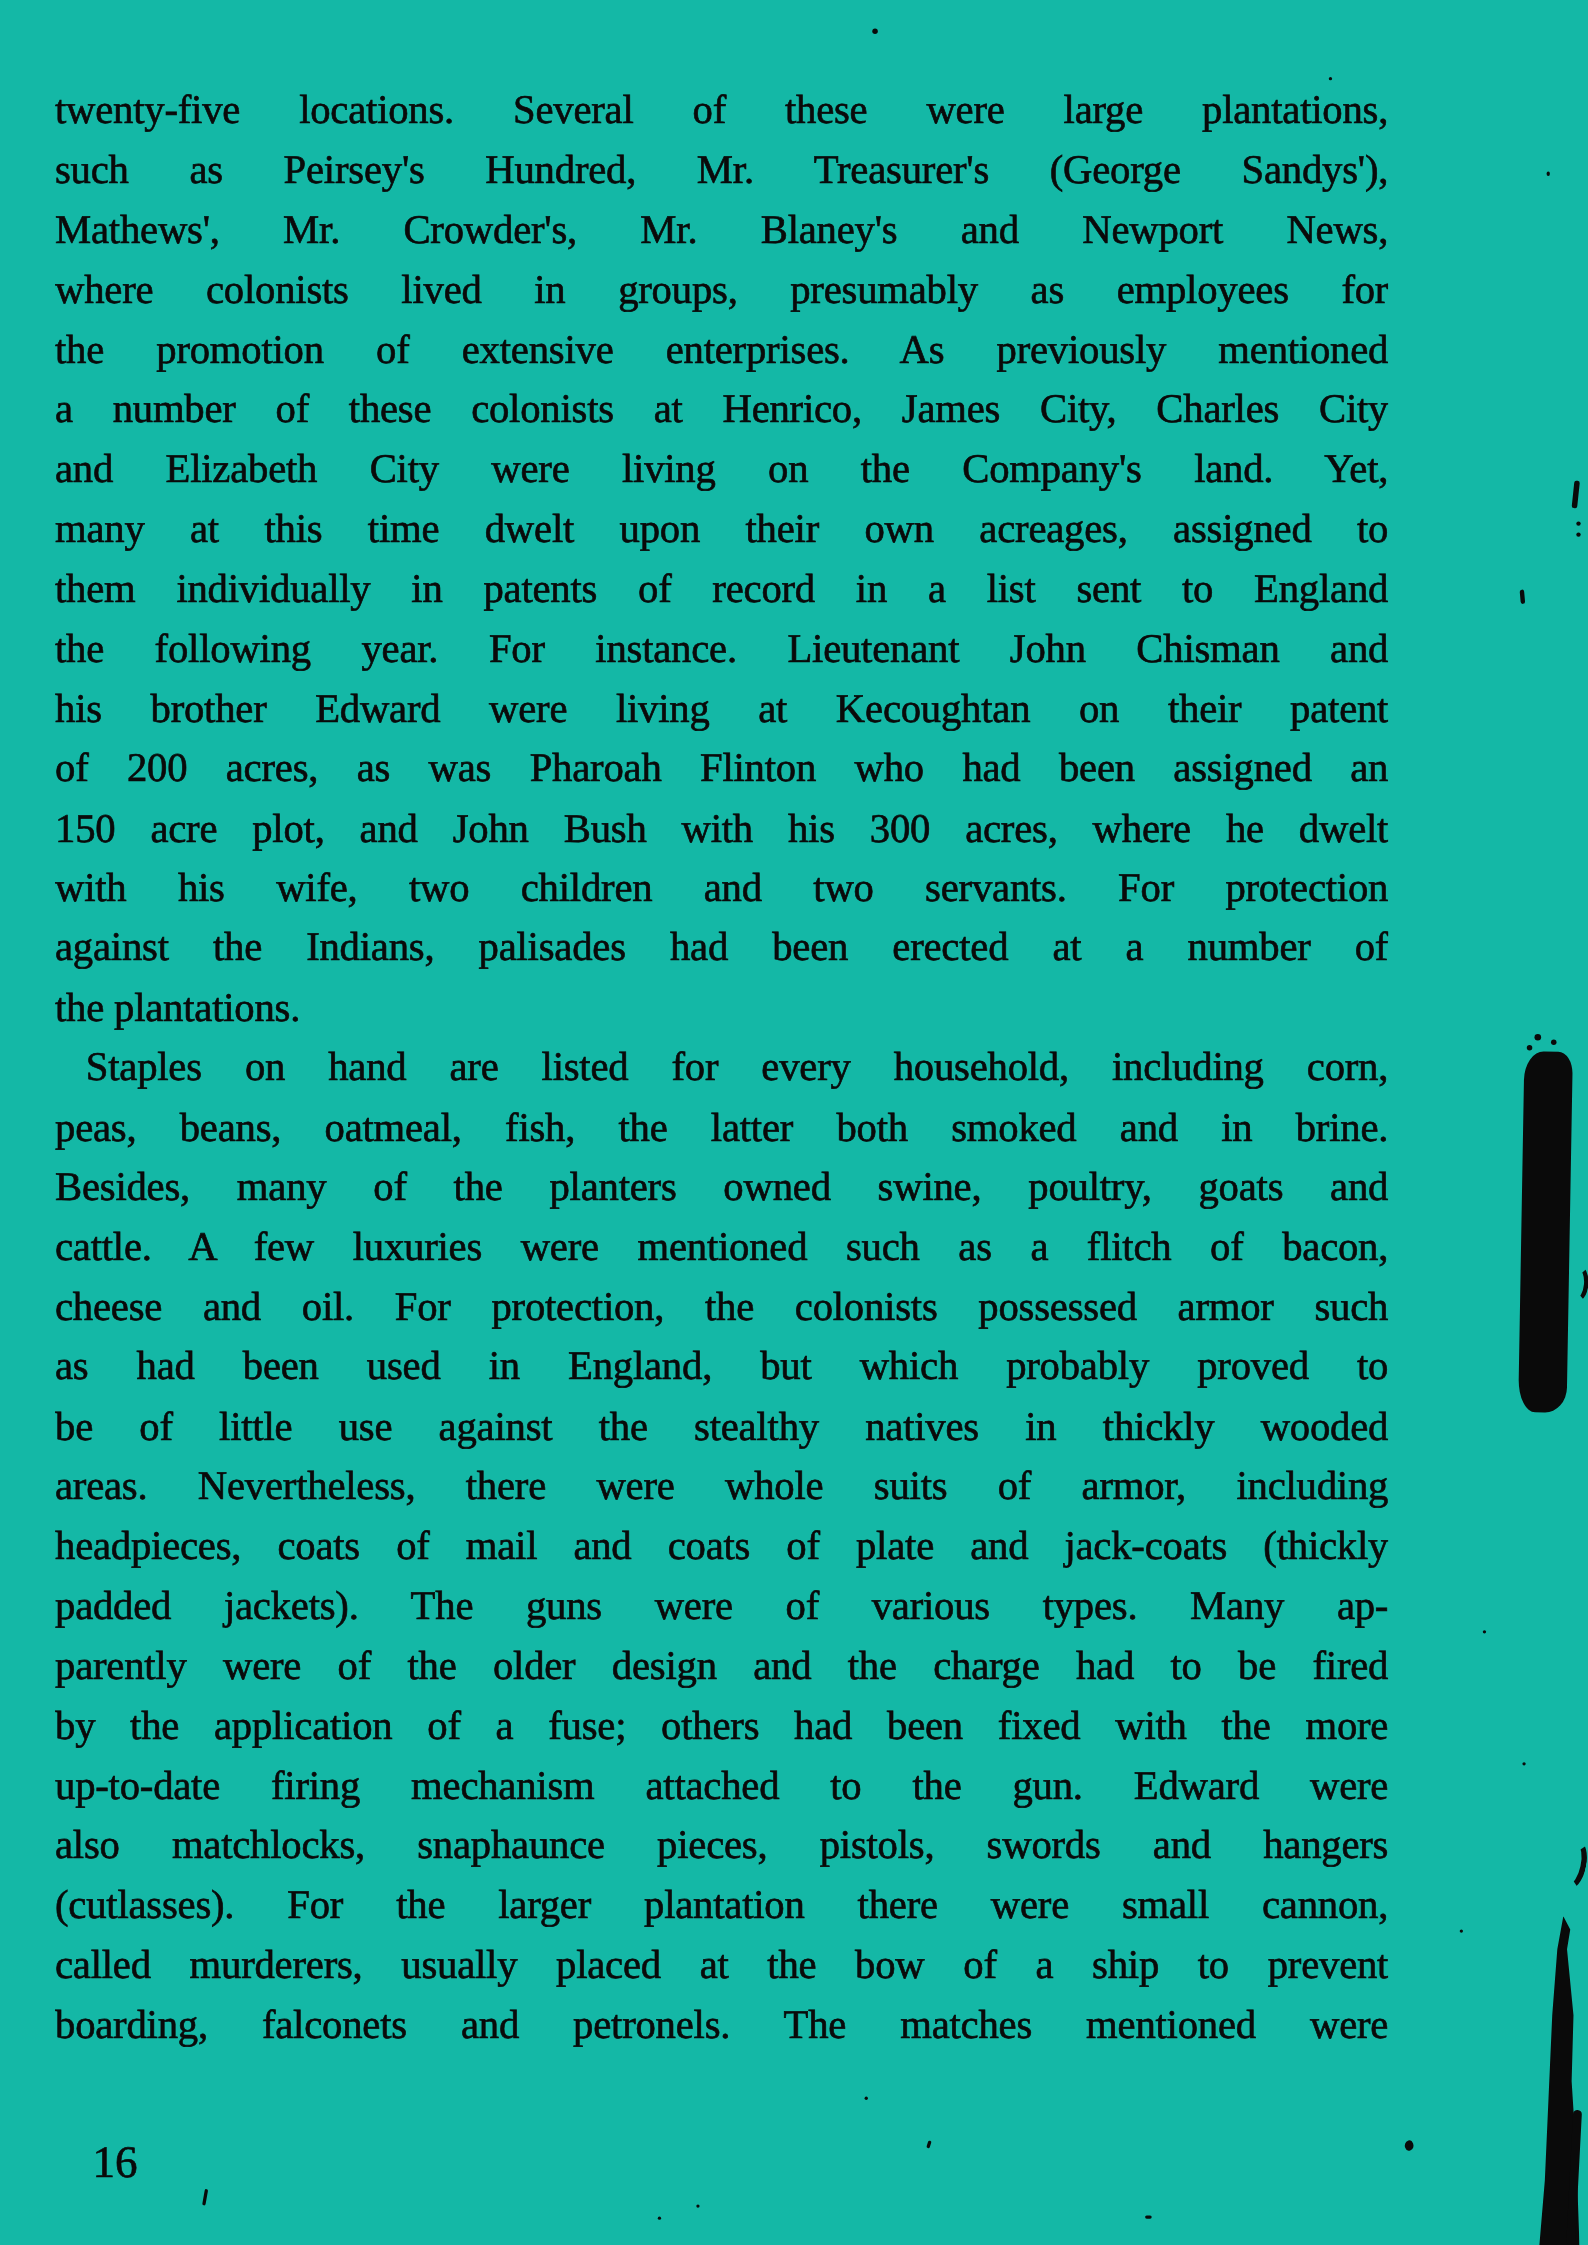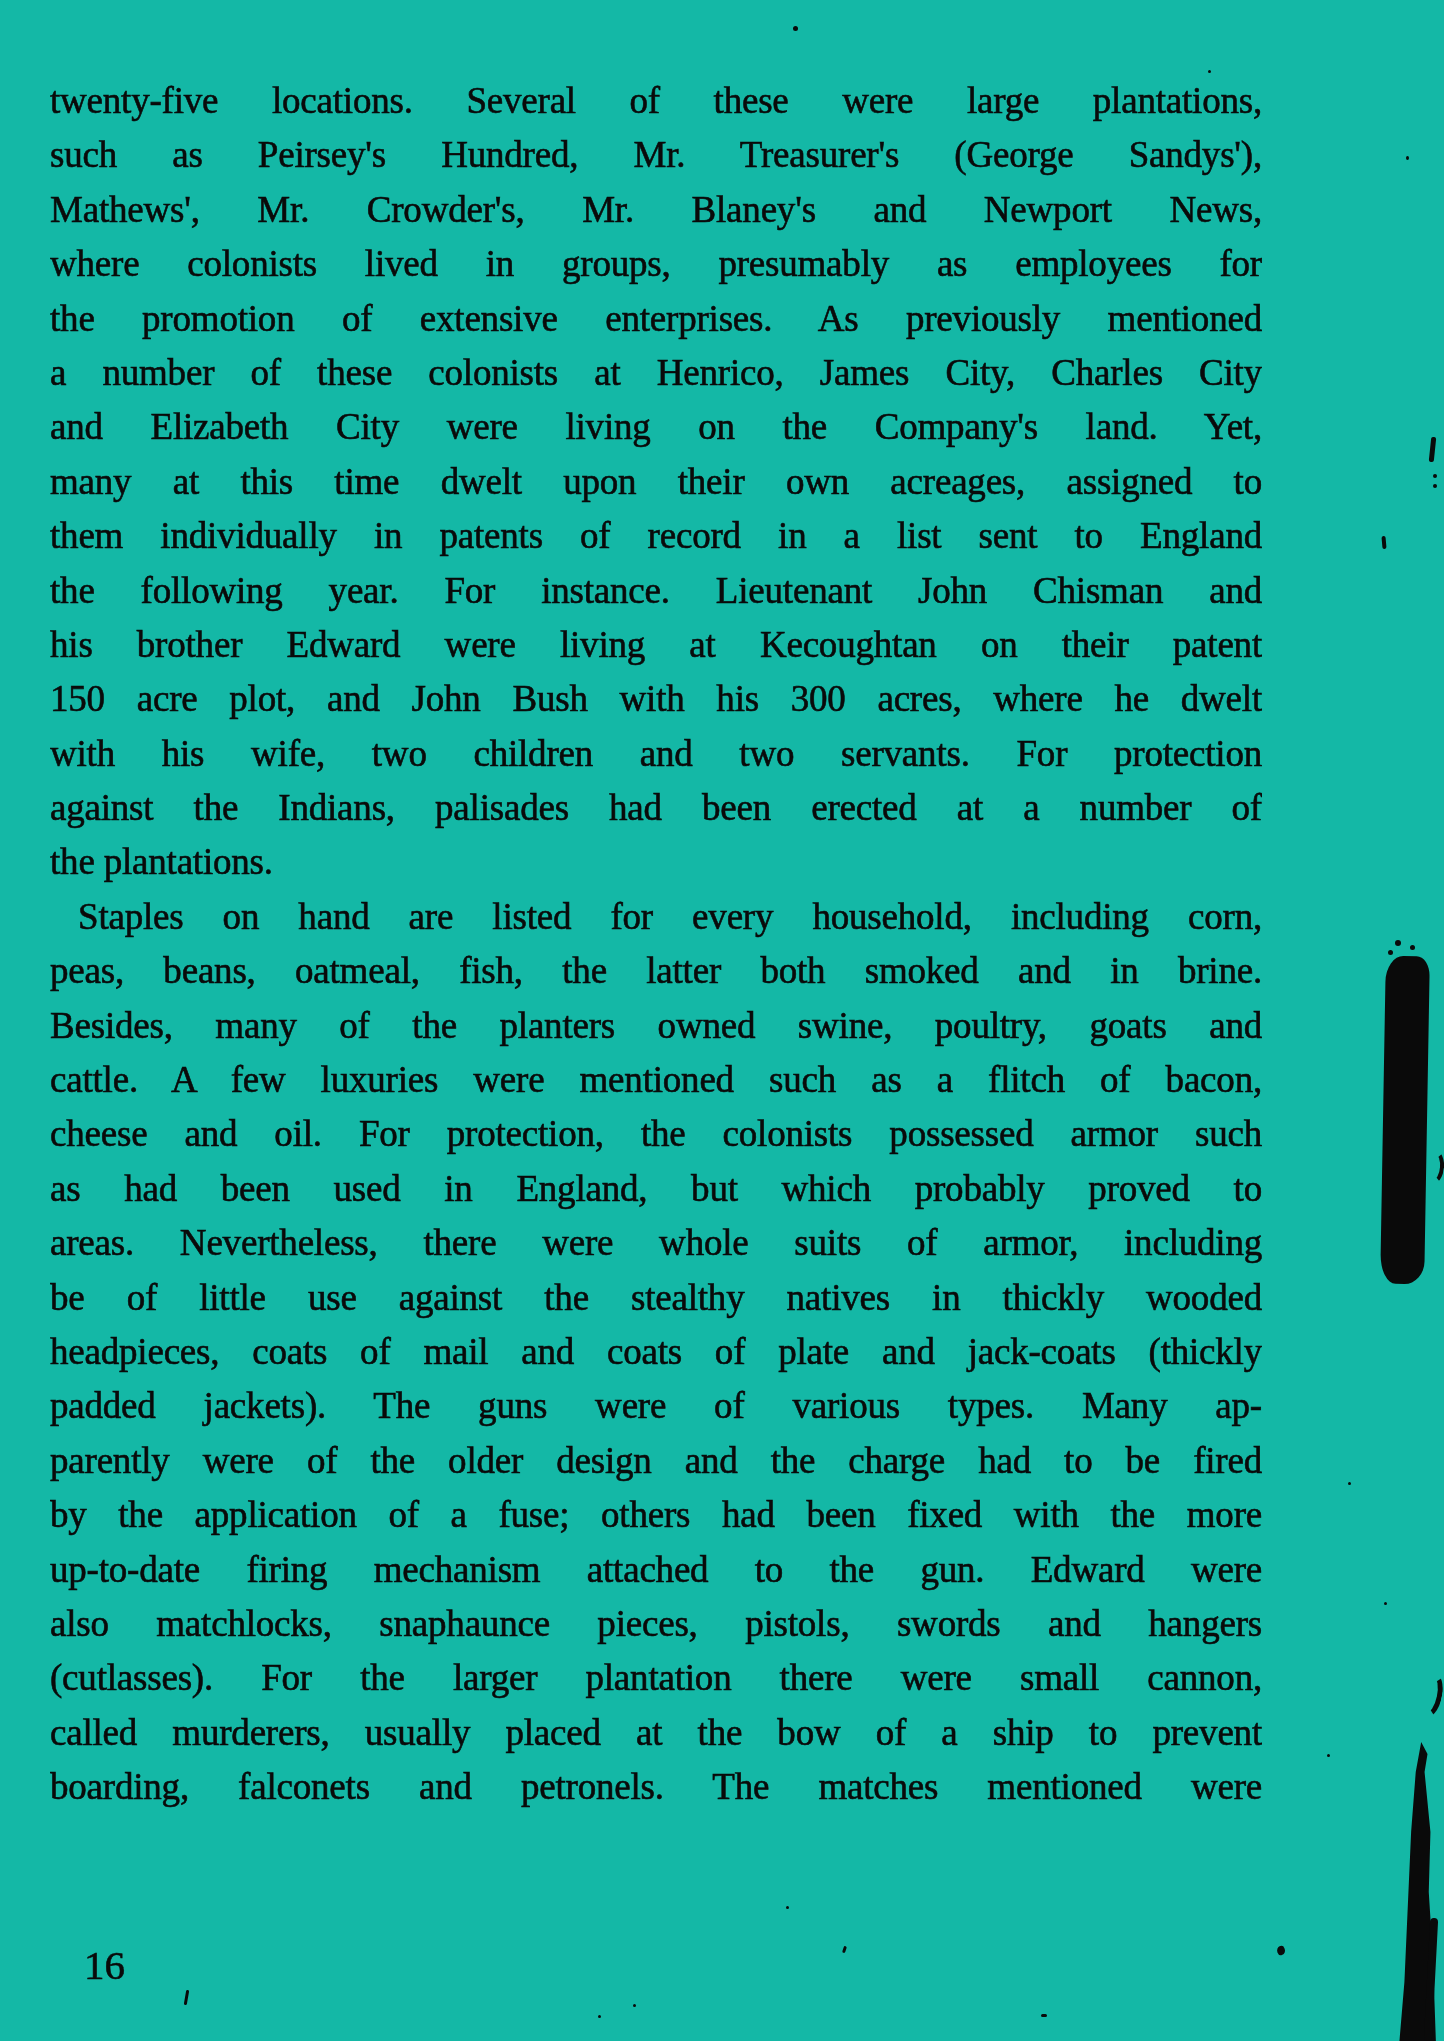--- a/index.html
+++ b/index.html
@@ -51,32 +51,33 @@
       <div class="text-line">such as Peirsey's Hundred, Mr. Treasurer's (George Sandys'),</div>
       <div class="text-line">Mathews', Mr. Crowder's, Mr. Blaney's and Newport News,</div>
       <div class="text-line">where colonists lived in groups, presumably as employees for</div>
       <div class="text-line">the promotion of extensive enterprises. As previously mentioned</div>
       <div class="text-line">a number of these colonists at Henrico, James City, Charles City</div>
       <div class="text-line">and Elizabeth City were living on the Company's land. Yet,</div>
       <div class="text-line">many at this time dwelt upon their own acreages, assigned to</div>
       <div class="text-line">them individually in patents of record in a list sent to England</div>
       <div class="text-line">the following year. For instance. Lieutenant John Chisman and</div>
       <div class="text-line">his brother Edward were living at Kecoughtan on their patent</div>
+      <div class="text-line">of 200 acres, as was Pharoah Flinton who had been assigned an</div>
       <div class="text-line">150 acre plot, and John Bush with his 300 acres, where he dwelt</div>
       <div class="text-line">with his wife, two children and two servants. For protection</div>
       <div class="text-line">against the Indians, palisades had been erected at a number of</div>
       <div class="text-line last-left">the plantations.</div>
       <div class="text-line indent">Staples on hand are listed for every household, including corn,</div>
       <div class="text-line">peas, beans, oatmeal, fish, the latter both smoked and in brine.</div>
       <div class="text-line">Besides, many of the planters owned swine, poultry, goats and</div>
       <div class="text-line">cattle. A few luxuries were mentioned such as a flitch of bacon,</div>
       <div class="text-line">cheese and oil. For protection, the colonists possessed armor such</div>
       <div class="text-line">as had been used in England, but which probably proved to</div>
+      <div class="text-line">be of little use against the stealthy natives in thickly wooded</div>
       <div class="text-line">areas. Nevertheless, there were whole suits of armor, including</div>
-      <div class="text-line">be of little use against the stealthy natives in thickly wooded</div>
       <div class="text-line">headpieces, coats of mail and coats of plate and jack-coats (thickly</div>
       <div class="text-line">padded jackets). The guns were of various types. Many ap-</div>
       <div class="text-line">parently were of the older design and the charge had to be fired</div>
       <div class="text-line">by the application of a fuse; others had been fixed with the more</div>
       <div class="text-line">up-to-date firing mechanism attached to the gun. Edward were</div>
       <div class="text-line">also matchlocks, snaphaunce pieces, pistols, swords and hangers</div>
       <div class="text-line">(cutlasses). For the larger plantation there were small cannon,</div>
       <div class="text-line">called murderers, usually placed at the bow of a ship to prevent</div>
       <div class="text-line">boarding, falconets and petronels. The matches mentioned were</div>
     </div>

